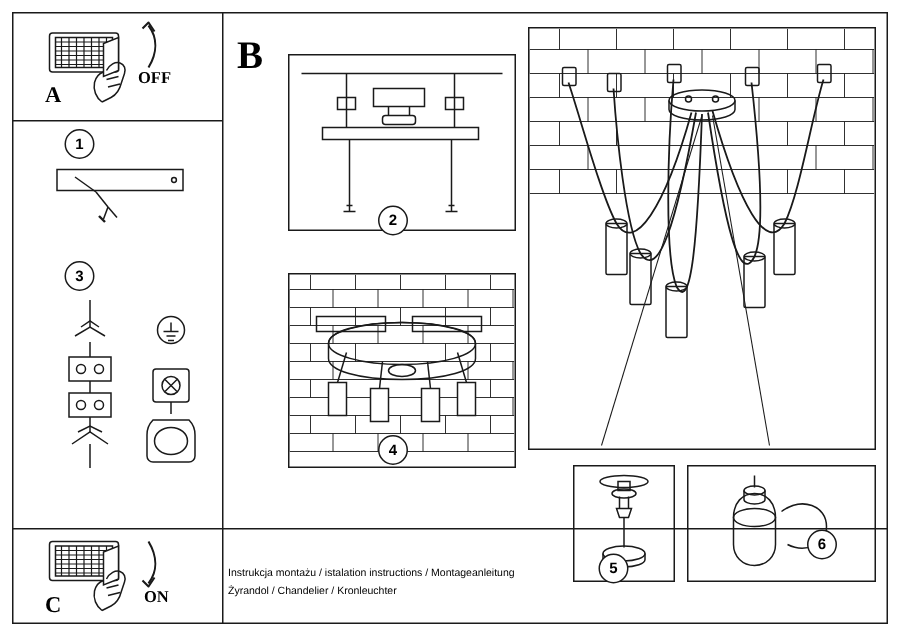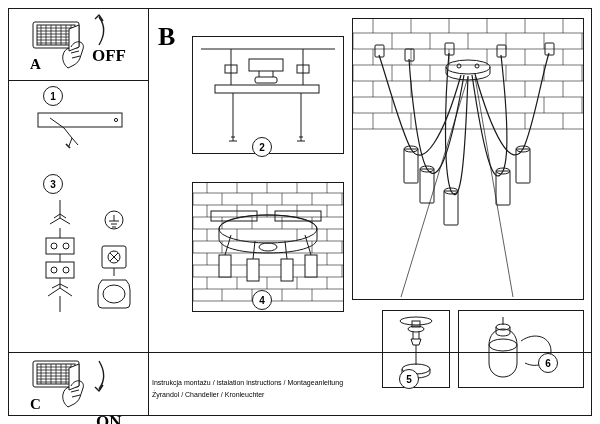--- a/index.html
+++ b/index.html
@@ -7,21 +7,21 @@
   .page{position:relative;width:600px;height:424px;overflow:hidden;background:#fff;}
   .frame{position:absolute;left:8px;top:8px;width:584px;height:408px;border:1px solid #1a1a1a;box-sizing:border-box;}
   .vline{position:absolute;background:#1a1a1a;}
   .hline{position:absolute;background:#1a1a1a;}
   .box{position:absolute;box-sizing:border-box;}
   .bordered{border:1px solid #1a1a1a;}
   .circnum{position:absolute;width:18px;height:18px;border:1.2px solid #1a1a1a;border-radius:50%;
            display:flex;align-items:center;justify-content:center;font-size:10px;font-weight:700;background:#fff;}
   .letter{position:absolute;font-size:15px;font-weight:700;font-family:"Liberation Serif",serif;}
   .bigletter{position:absolute;font-size:26px;font-weight:700;font-family:"Liberation Serif",serif;}
-  .onoff{position:absolute;font-size:17px;font-weight:700;font-family:"Liberation Serif",serif;text-align:center;}
+  .onoff{position:absolute;font-size:11px;font-weight:700;font-family:"Liberation Serif",serif;text-align:center;}
   .cap{position:absolute;font-size:7px;line-height:10px;}
   svg{display:block;}
   .sw{stroke:#1a1a1a;fill:none;}
 </style>
 </head>
 <body>
 
 <div class="page">
   <div class="frame"></div>
 
@@ -155,21 +155,21 @@
         <path d="M62 37 l8 -2"></path>
         <path d="M63 42 l8 -2"></path>
       </g>
       <g class="sw" stroke-width="1.4">
         <path d="M90 6 c6 10 6 20 0 28"></path>
         <path d="M86 32 l4 4 l4 -6" stroke-linejoin="round"></path>
       </g>
     </svg>
   </div>
   <div class="letter" style="left:30px;top:396px;">C</div>
-  <div class="onoff" style="left:96px;top:392px;margin-top:20px;">ON</div>
+  <div class="onoff" style="left:96px;top:392px;">ON</div>
 
   <div class="bigletter" style="left:158px;top:22px;">B</div>
 
   <div class="box bordered" style="left:192px;top:36px;width:152px;height:118px;"></div>
   <div class="box" style="left:193px;top:37px;width:150px;height:116px;">
     <svg width="150" height="116" viewBox="0 0 150 116">
       <g class="sw" stroke-width="1">
 
         <line x1="8" y1="12" x2="142" y2="12"></line>
 

